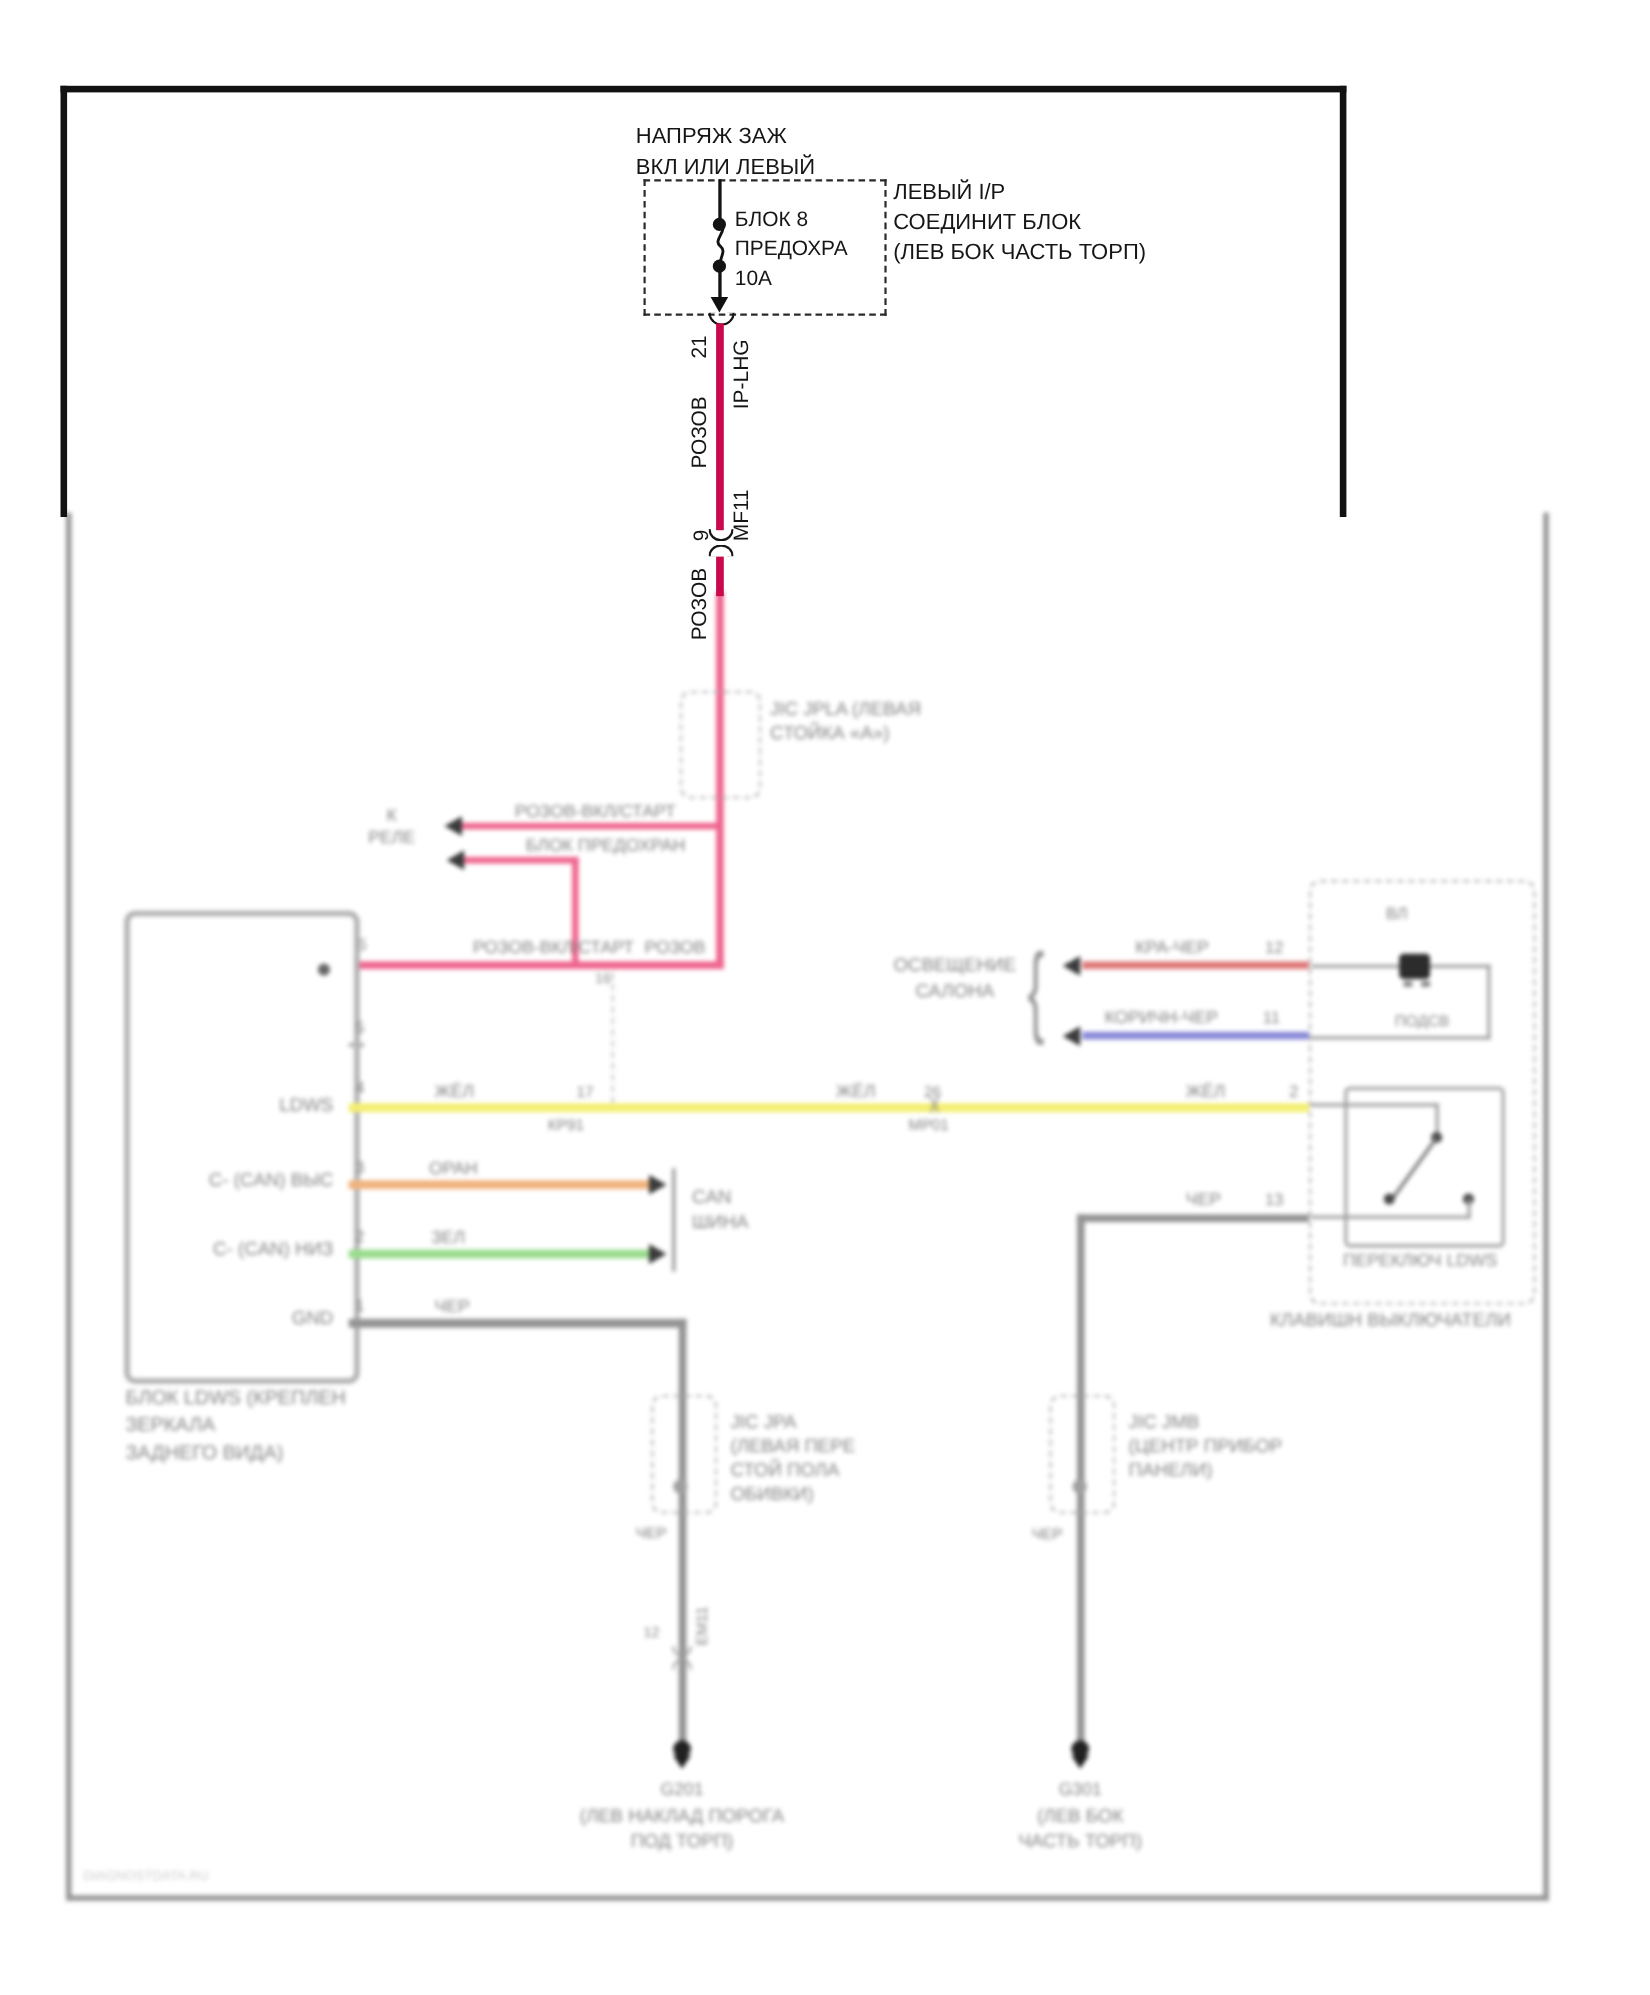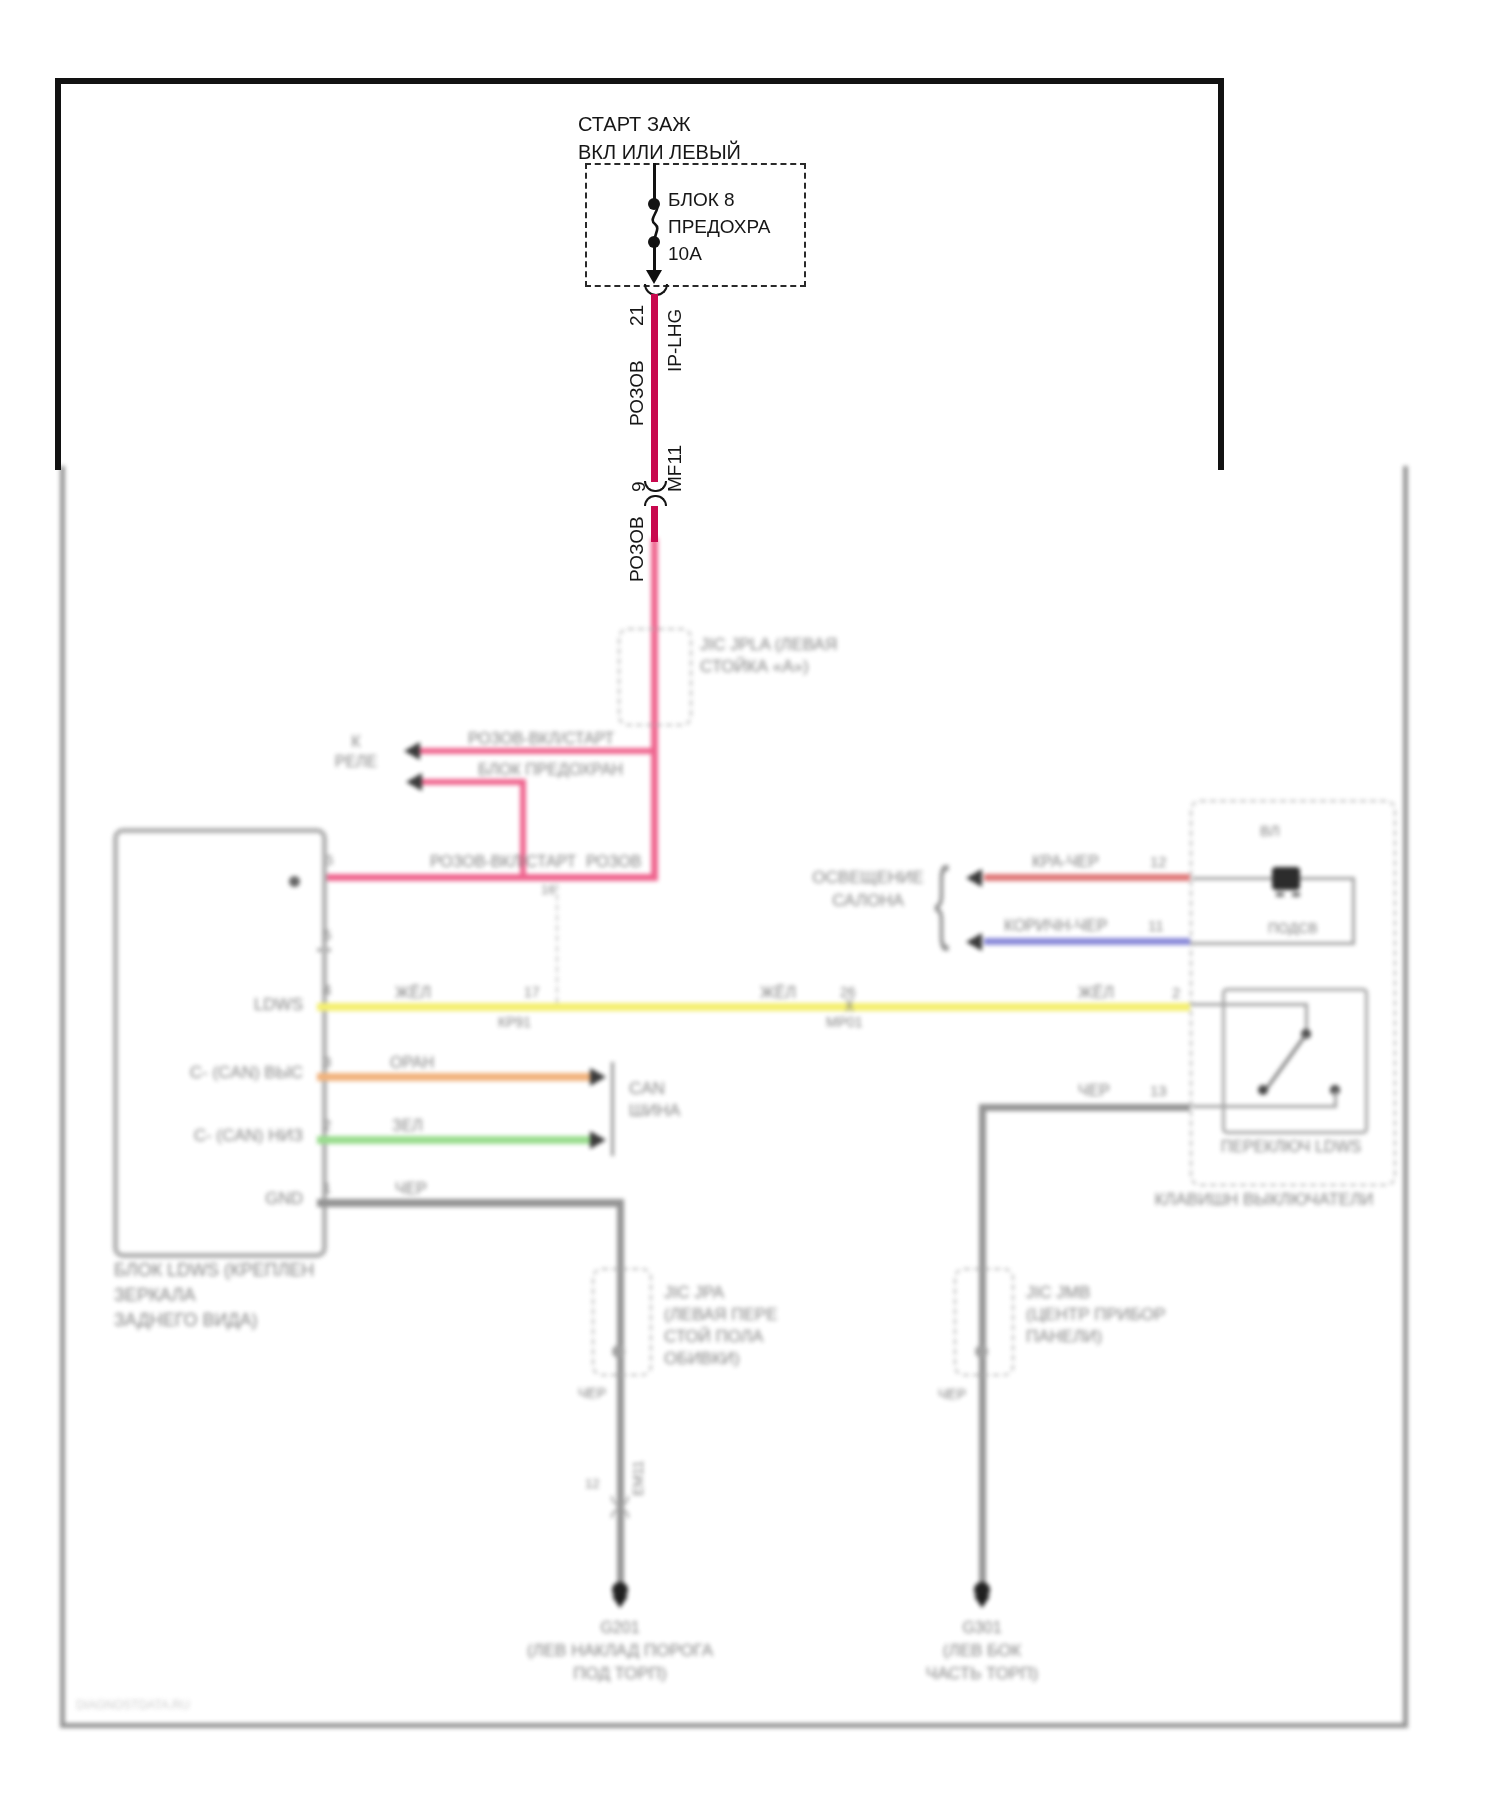--- a/index.html
+++ b/index.html
@@ -186,39 +186,44 @@
     <div class="t" style="left:76px;top:1698px;font-size:12px;color:#c9c9c9;">DIAGNOSTDATA.RU</div>
   </div>
 
   <div class="layer">
 
     <div class="w" style="left:55px;top:78px;width:1169px;height:6px;background:#121212;"></div>
     <div class="w" style="left:55px;top:78px;width:6px;height:392px;background:#121212;"></div>
     <div class="w" style="left:1218px;top:78px;width:6px;height:392px;background:#121212;"></div>
 
     <div class="t" style="left:578px;top:110px;font-size:20px;line-height:28px;">
-      <div>СТАРТ ЗАЖ</div>
+      <div>НАПРЯЖ ЗАЖ</div>
       <div>ВКЛ ИЛИ ЛЕВЫЙ</div>
     </div>
 
     <div class="dashb" style="left:585px;top:163px;width:217px;height:120px;"></div>
     <div class="w" style="left:653px;top:163px;width:3px;height:40px;background:#121212;"></div>
     <svg style="position:absolute;left:646px;top:202px;" width="18" height="40" viewBox="0 0 18 40">
       <path d="M9 0 C 17 8, 1 16, 9 22 C 15 27, 7 33, 9 40" stroke="#121212" stroke-width="2.6" fill="none"></path>
     </svg>
     <div class="dot" style="left:648px;top:198px;width:12px;height:12px;"></div>
     <div class="dot" style="left:648px;top:236px;width:12px;height:12px;"></div>
     <div class="w" style="left:653px;top:243px;width:3px;height:28px;background:#121212;"></div>
     <div class="ad" style="left:646px;top:270px;"></div>
     <div class="t" style="left:668px;top:186px;font-size:19px;line-height:27px;">
       <div>БЛОК 8</div>
       <div>ПРЕДОХРА</div>
       <div>10А</div>
     </div>
 
+    <div class="t" style="left:812px;top:162px;font-size:20px;line-height:27px;">
+      <div>ЛЕВЫЙ I/P</div>
+      <div>СОЕДИНИТ БЛОК</div>
+      <div>(ЛЕВ БОК ЧАСТЬ ТОРП)</div>
+    </div>
 
     <div class="cup" style="left:644px;top:284px;width:20px;height:10px;"></div>
 
     <div class="t v" style="left:626px;top:294px;height:32px;font-size:19px;">21</div>
     <div class="t v" style="left:664px;top:290px;height:82px;font-size:19px;">IP-LHG</div>
     <div class="w" style="left:651px;top:294px;width:7px;height:188px;background:#c8094e;"></div>
     <div class="t v" style="left:626px;top:340px;height:86px;font-size:19px;">РОЗОВ</div>
 
     <div class="t v" style="left:664px;top:430px;height:62px;font-size:19px;">MF11</div>
     <div class="t v" style="left:628px;top:468px;height:24px;font-size:19px;">9</div>

